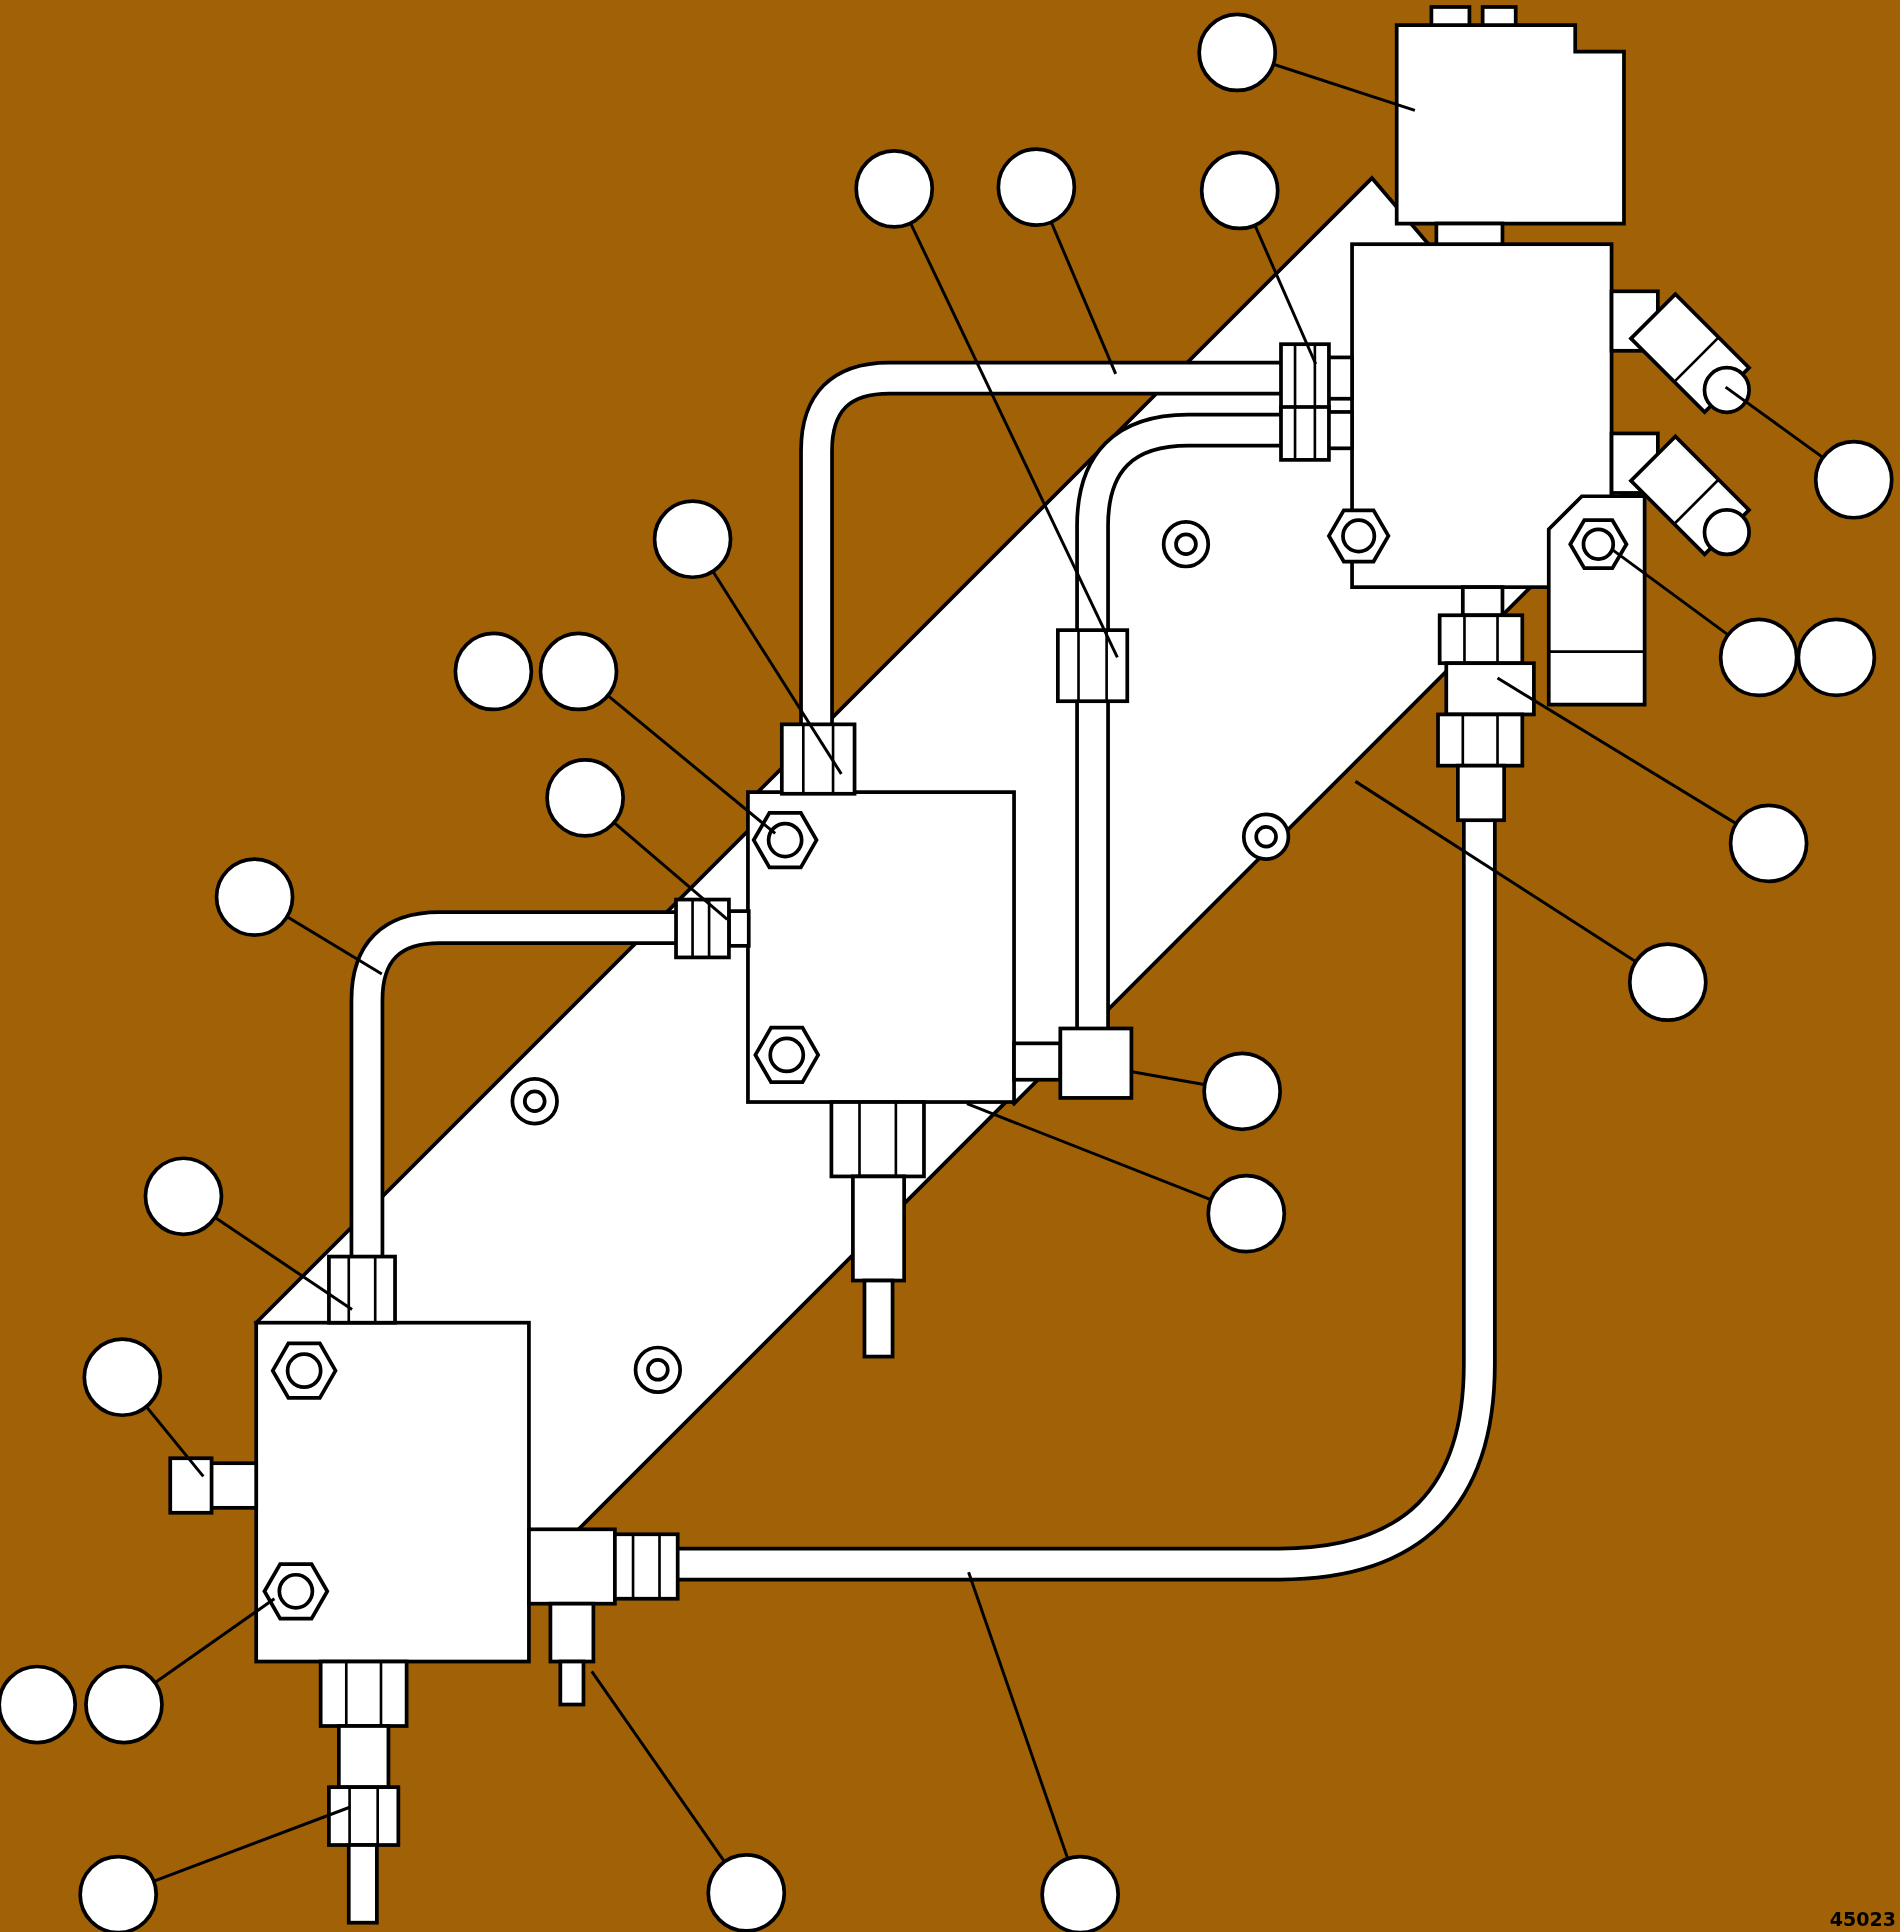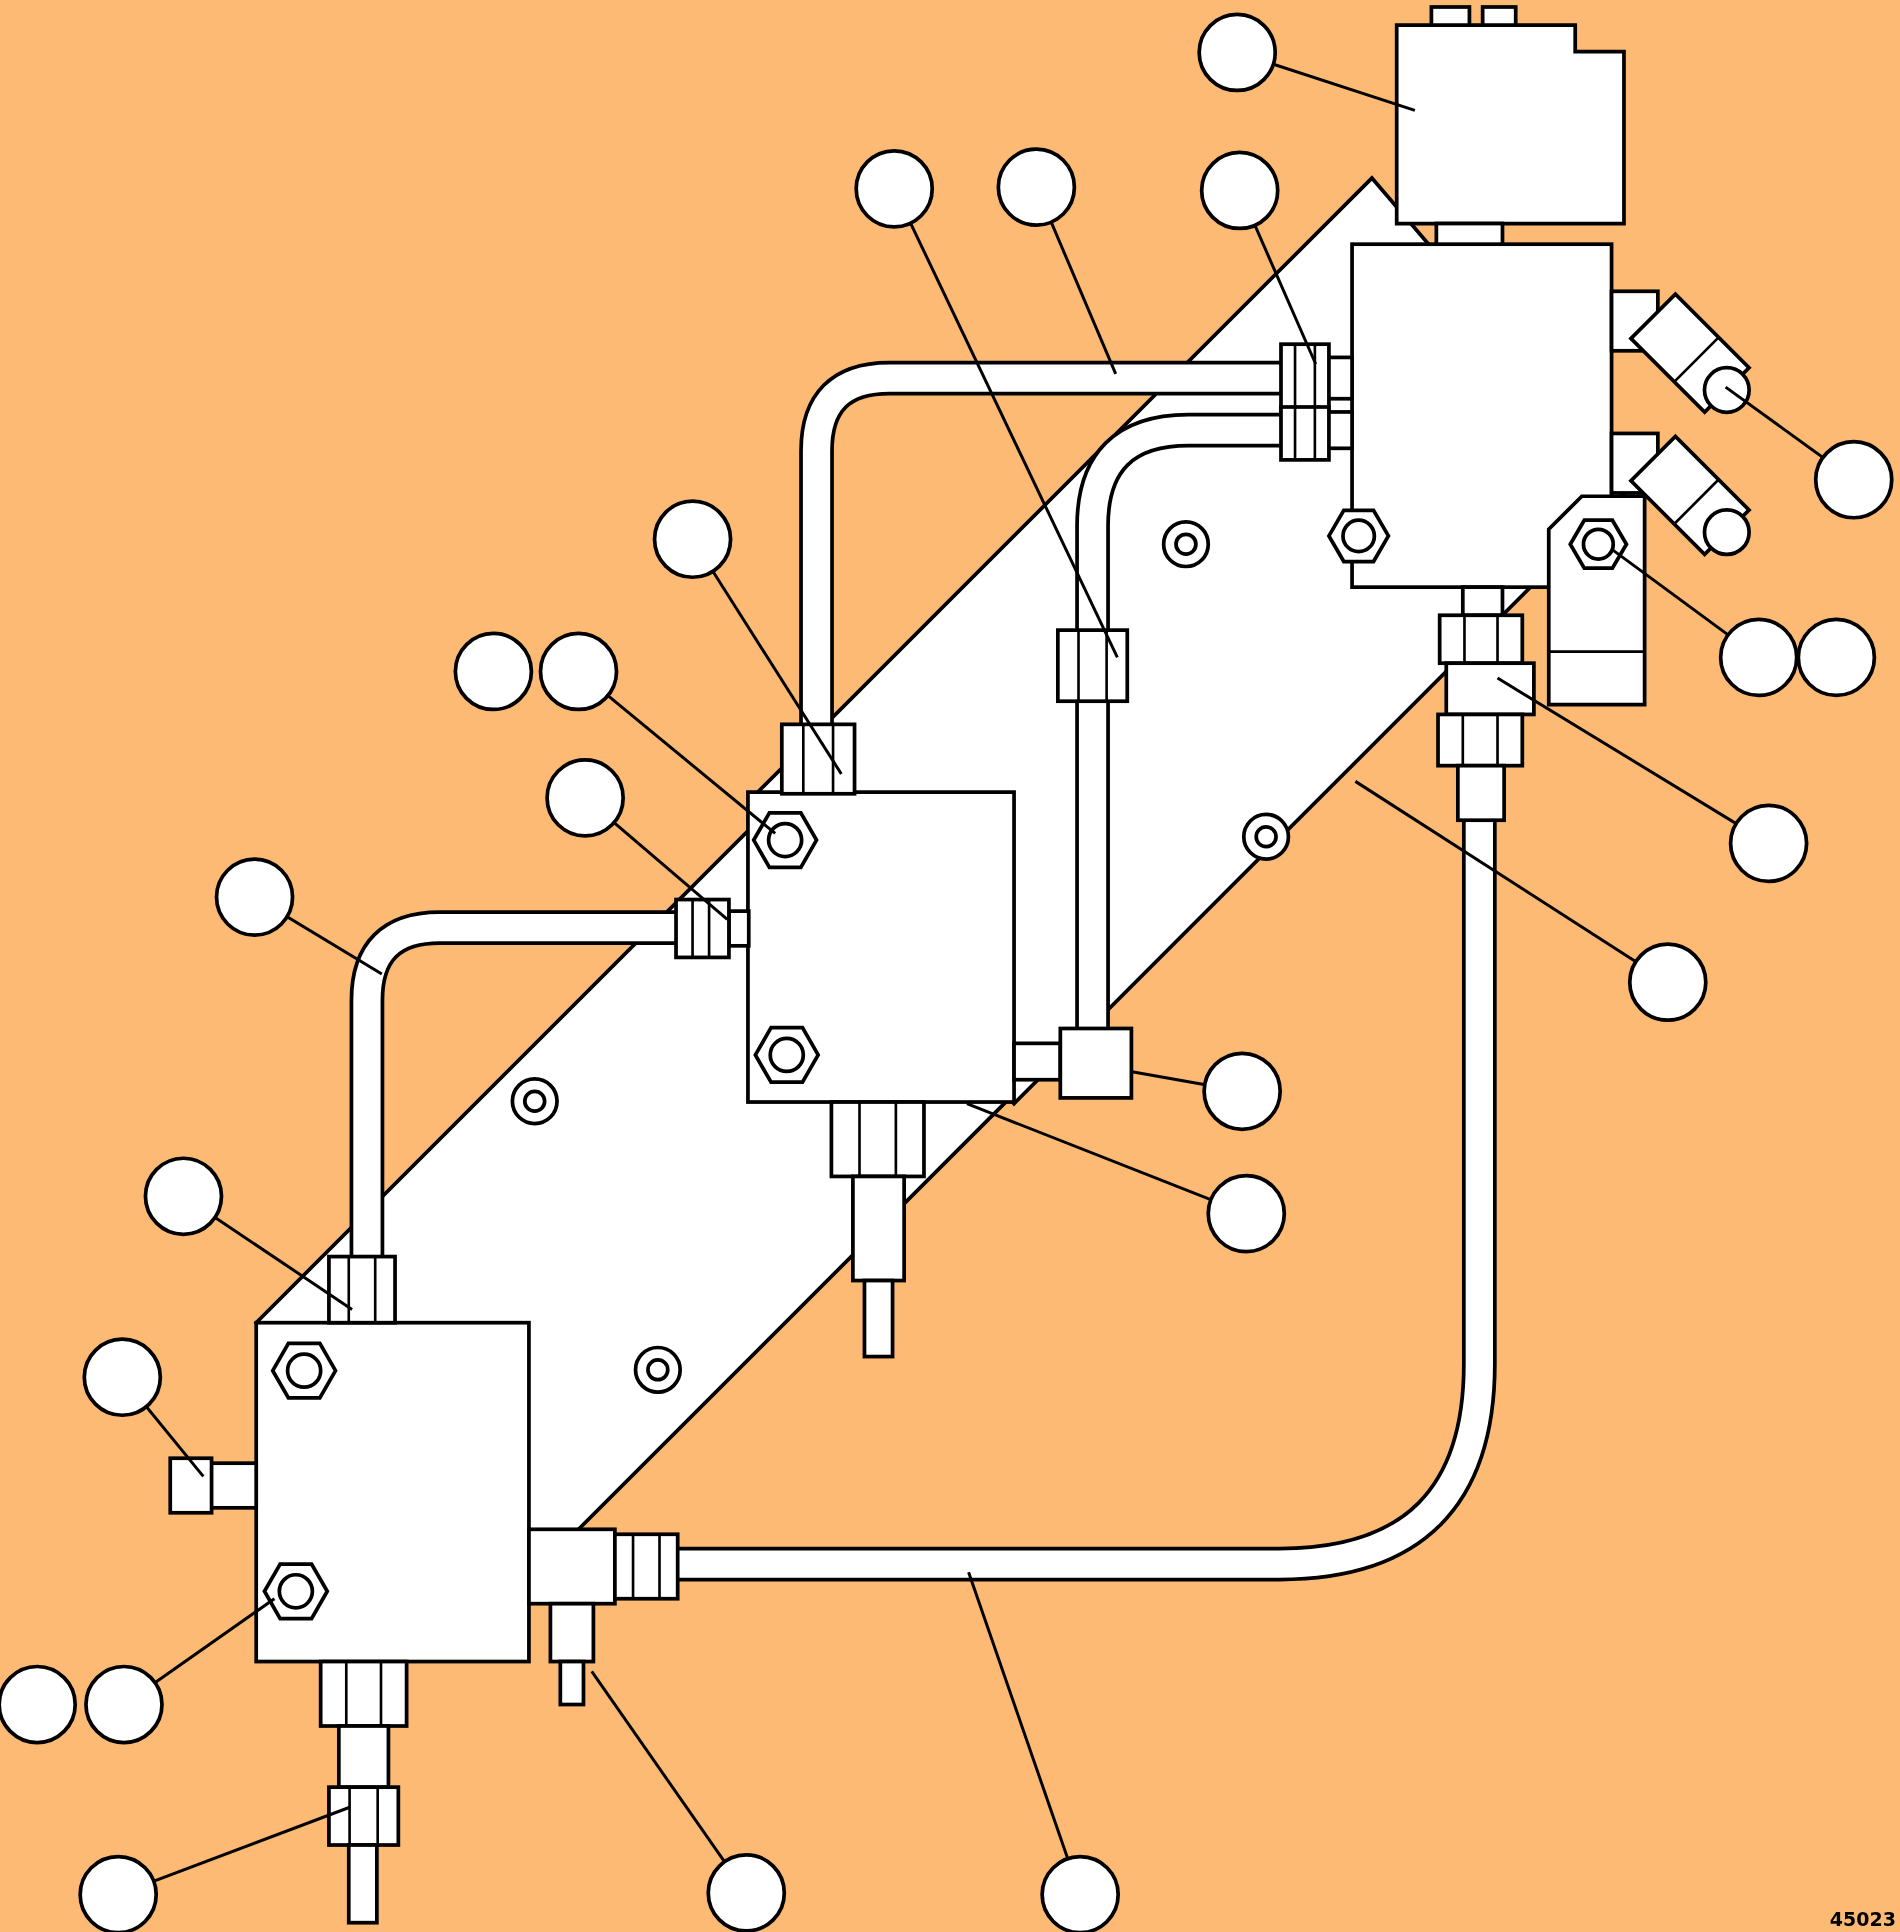--- a/index.html
+++ b/index.html
@@ -1,16 +1,16 @@
 <!DOCTYPE html>
 <html style="font-size:13.2px"><head>
 <meta charset="utf-8">
 <style>
   html,body{margin:0;padding:0;background:#ffffff;}
-  .stage{width:1900px;height:1933px;position:relative;background:#fdba74;}
+  .stage{width:1900px;height:1933px;position:relative;background:#a16207;}
   svg{display:block;width:1900px;height:1933px;}
   .outline{fill:#ffffff;stroke:#000000;stroke-width:4.5;stroke-linejoin:miter;}
   .nofill{fill:none;stroke:#000000;stroke-width:4.5;}
   .detail{fill:none;stroke:#000000;stroke-width:3.2;}
   .tube-o{fill:none;stroke:#000000;stroke-width:42;stroke-linecap:butt;}
   .tube-i{fill:none;stroke:#ffffff;stroke-width:33;stroke-linecap:butt;}
   .leader{stroke:#000000;stroke-width:3.6;fill:none;}
   .balloon{fill:#ffffff;stroke:#000000;stroke-width:4.5;}
   .pn{font-family:"DejaVu Sans",sans-serif;font-size:23px;font-weight:bold;fill:#000000;}
 </style>

